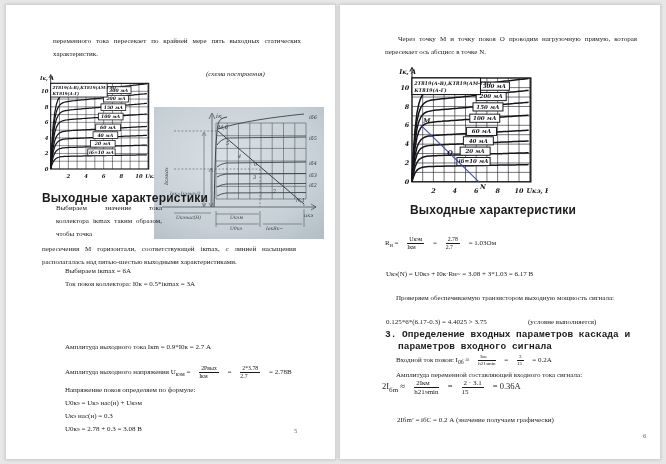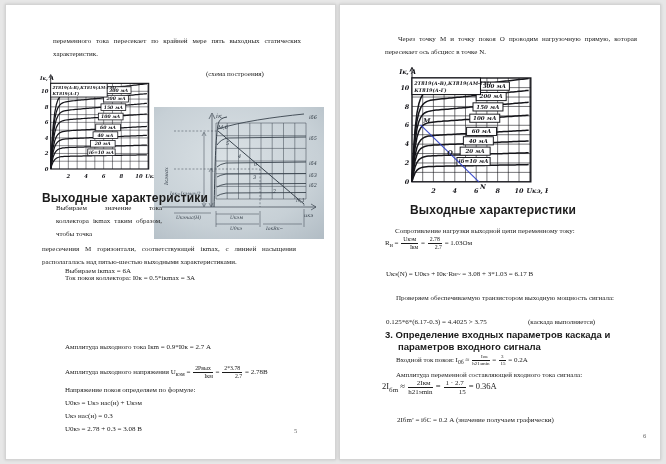--- a/index.html
+++ b/index.html
@@ -6,26 +6,26 @@
   html,body{width:666px;height:464px;overflow:hidden}
   body{background:#e7e7e7;font-family:"Liberation Serif",serif;color:#1b1b1b;position:relative}
   #screen{position:absolute;inset:0}
   .page{position:absolute;top:4px;height:456px;background:#fff;border:1px solid #d4d4d4;box-shadow:0 0 3px rgba(0,0,0,.15)}
   #page-left{left:5px;width:331px}
   #page-right{left:339px;width:322px}
   .abs{position:absolute}
   .t{font-size:7px;line-height:13px;color:#1c1c1c;white-space:nowrap}
   .wrap{white-space:normal}
   .just{text-align:justify}
-  .it{}
+  .it{font-style:italic}
   .h2{font-family:"Liberation Sans",sans-serif;font-weight:bold;font-size:12px;letter-spacing:.2px;white-space:nowrap}
-  .h1{font-family:Liberation Sans, sans-serif;font-weight:bold;font-size:9.5px;line-height:11.5px}
+  .h1{font-family:Liberation Mono, monospace;font-weight:bold;font-size:9.5px;line-height:11.5px}
   .hang{padding-left:13px;text-indent:-13px}
   .pageno{font-size:6.5px;color:#666}
-  .frac{display:inline-block;vertical-align:middle;text-align:right;margin:0 1px}
+  .frac{display:inline-block;vertical-align:middle;text-align:left;margin:0 7px}
   .frac .fn{display:block;border-bottom:0.8px solid #1b1b1b;padding:0 2px}
   .frac .fd{display:block}
   .f-std{font-size:7px;white-space:nowrap}  .f-std .frac{font-size:5.8px;line-height:6.6px}
   .f-big{font-size:8.5px;white-space:nowrap} .f-big .frac{font-size:7px;line-height:8px}
   .f-sm{font-size:7px;white-space:nowrap}   .f-sm .frac{font-size:5px;line-height:5.8px}
   .hnd{font-family:"DejaVu Serif",serif;font-style:italic;font-weight:bold;fill:#15151a}
   .ph{font-family:"DejaVu Serif",serif;font-style:italic;fill:#333d47}
 </style>
 </head>
 <body>
@@ -132,21 +132,21 @@
         <text x="112" y="123" font-size="4.6">IокRк~</text>
       </g>
     </svg>
 
     <div class="abs h2" style="left:36px;top:186px">Выходные характеристики</div>
 
     <div class="abs t just wrap" style="left:36px;top:238px;width:254px">пересечения М горизонтали, соответствующей iкmax, с линией насыщения располагалась над пятью-шестью выходными характеристиками.</div>
     <div class="abs t just wrap" style="left:50px;top:197px;width:106px">Выбираем значение тока коллектора iкmax таким образом, чтобы точка</div>
 
     <div class="abs t" style="left:59px;top:260px">Выбираем iкmax = 6А</div>
-    <div class="abs t" style="left:59px;top:267px">Ток покоя коллектора: I0к = 0.5*iкmax = 3А</div>
+    <div class="abs t" style="left:59px;top:273px">Ток покоя коллектора: I0к = 0.5*iкmax = 3А</div>
 
     <div class="abs t" style="left:59px;top:336px">Амплитуда выходного тока Iкm = 0.9*I0к = 2.7 А</div>
     <div class="abs f-std" style="left:59px;top:360px">Амплитуда выходного напряжения    U<sub>кэм</sub> = <span class="frac"><span class="fn">2Pвых</span><span class="fd">Iкм</span></span> = <span class="frac"><span class="fn">2*3.78</span><span class="fd">2.7</span></span> = 2.78В</div>
     <div class="abs t" style="left:59px;top:379px">Напряжение покоя определяем по формуле:</div>
     <div class="abs t" style="left:59px;top:392px">U0кэ = Uкэ нас(н) + Uкэм</div>
     <div class="abs t" style="left:59px;top:405px">Uкэ нас(н) = 0.3</div>
     <div class="abs t" style="left:59px;top:418px">U0кэ = 2.78 + 0.3 = 3.08 В</div>
 
     <div class="abs pageno" style="left:288px;top:422px">5</div>
   </div>
@@ -199,30 +199,29 @@
         <text x="113" y="121" text-anchor="middle" class="hnd" style="font-size:6px">10</text>
         <text x="120" y="121" class="hnd" style="font-size:6px">Uкэ, В</text>
         <line x1="21" y1="57.76" x2="75.5" y2="111" stroke="#2c3ec8" stroke-width="1.1" opacity="0.9"></line>
         <text x="23.5" y="56.26" fill="#2c3ec8" class="hnd" style="font-size:6px">М</text>
         <text x="46" y="85.6" fill="#2c3ec8" class="hnd" style="font-size:6px">О</text>
         <text x="76.5" y="118" fill="#2c3ec8" class="hnd" style="font-size:6px">N</text>
       </svg>
 
     <div class="abs h2" style="left:70px;top:198px">Выходные характеристики</div>
 
-    <div class="abs t" style="left:55px;top:220px">Сопротивление нагрузки выходной цепи переменному току:</div>
     <div class="abs f-std" style="left:45px;top:231px">R<sub>н</sub> = <span class="frac"><span class="fn">Uкэм</span><span class="fd">Iкм</span></span> = <span class="frac"><span class="fn">2.78</span><span class="fd">2.7</span></span> = 1.03Ом</div>
     <div class="abs t" style="left:46px;top:263px">Uкэ(N) = U0кэ + I0к·Rн~ = 3.08 + 3*1.03 = 6.17 В</div>
     <div class="abs t" style="left:56px;top:287px">Проверяем обеспечиваемую транзистором выходную мощность сигнала:</div>
     <div class="abs t" style="left:46px;top:311px">0.125*6*(6.17-0.3) = 4.4025 &gt; 3.75</div>
-    <div class="abs t" style="left:188px;top:311px">(каскада выполняется)</div>
+    <div class="abs t" style="left:188px;top:311px">(условие выполняется)</div>
 
     <div class="abs h1 hang" style="left:45px;top:324px;width:262px">3. Определение входных параметров каскада и параметров входного сигнала</div>
 
     <div class="abs f-sm" style="left:56px;top:349px">Входной ток покоя: I<sub>0б</sub> ≈ <span class="frac"><span class="fn">Iок</span><span class="fd">h21эmin</span></span> = <span class="frac"><span class="fn">3</span><span class="fd">15</span></span> = 0.2А</div>
     <div class="abs t" style="left:56px;top:364px">Амплитуда переменной составляющей входного тока сигнала:</div>
-    <div class="abs f-big" style="left:42px;top:374px">2I<sub>бm</sub> ≈ <span class="frac"><span class="fn">2Iкм</span><span class="fd">h21эmin</span></span> = <span class="frac"><span class="fn">1 · 2.7</span><span class="fd">15</span></span> = 0.36А</div>
+    <div class="abs f-big" style="left:42px;top:374px">2I<sub>бm</sub> ≈ <span class="frac"><span class="fn">2Iкм</span><span class="fd">h21эmin</span></span> = <span class="frac"><span class="fn">2 · 3.1</span><span class="fd">15</span></span> = 0.36А</div>
     <div class="abs t" style="left:57px;top:409px">2Iбm’ =  iбС = 0.2 А   (значение получаем графически)</div>
 
     <div class="abs pageno" style="left:303px;top:427px">6</div>
   </div>
 
 </div>
 
 </body></html>

